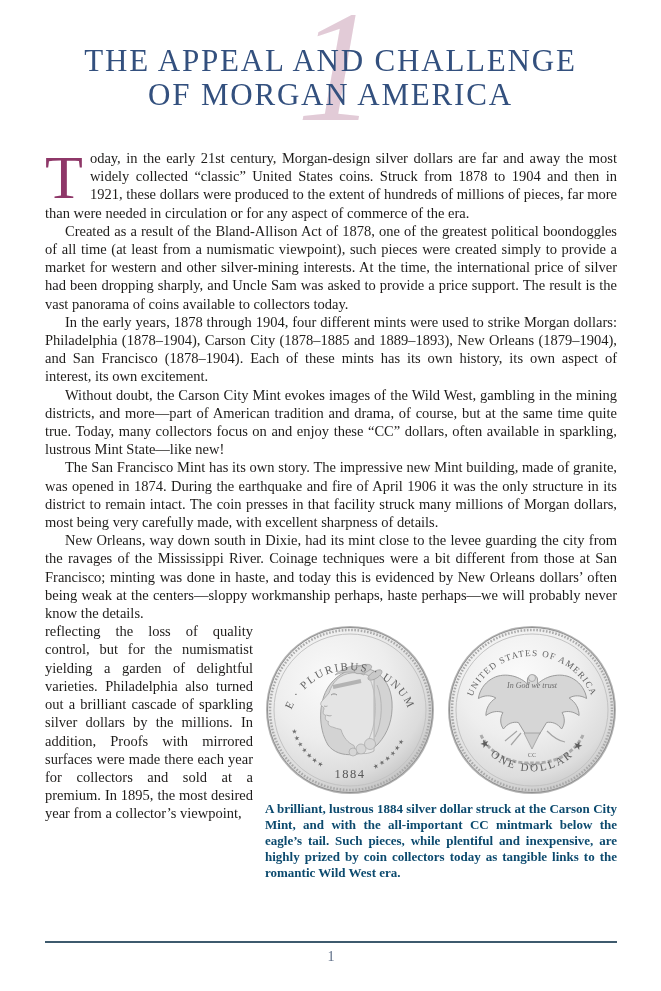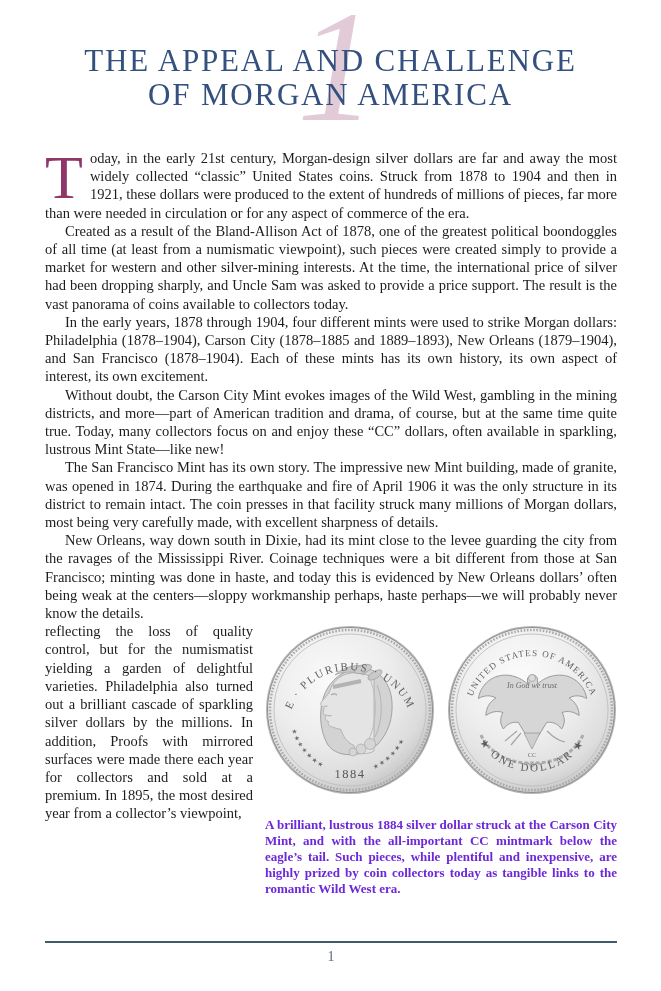--- a/index.html
+++ b/index.html
@@ -15,21 +15,21 @@
   
   .body-text{position:absolute;left:45px;top:149px;width:572px;
         font-size:14.5px;line-height:18.2px;text-align:justify;}
   .para{margin:0;text-indent:20px;}
   .para.first{text-indent:0;}
   .dropcap{float:left;font-size:62px;line-height:50px;padding:3px 7px 0 0;color:#8e3768;}
   .continuation{text-indent:0;}
   
   .coin-figure{float:right;width:352px;margin:3px 0 2px 12px;}
   .coins{display:flex;justify-content:space-between;align-items:center;}
-  figcaption{font-weight:bold;font-size:13px;line-height:16px;text-align:justify;margin-top:22px;color:#6d28d9;}
+  figcaption{font-weight:bold;font-size:13px;line-height:16px;text-align:justify;margin-top:6px;color:#0c4a6e;}
   svg.coin text{font-family:"Liberation Serif",serif;}
   svg.coin .coin-stars{font-family:"DejaVu Sans",sans-serif;}
   
   .page-footer{position:absolute;left:45px;width:572px;bottom:26px;text-align:center;}
   .footer-rule{border-top:2px solid #3e5a6d;height:0;}
   .page-number{margin-top:6px;font-size:14px;color:#5b6b85;}
 </style>
 </head>
 <body>
 

